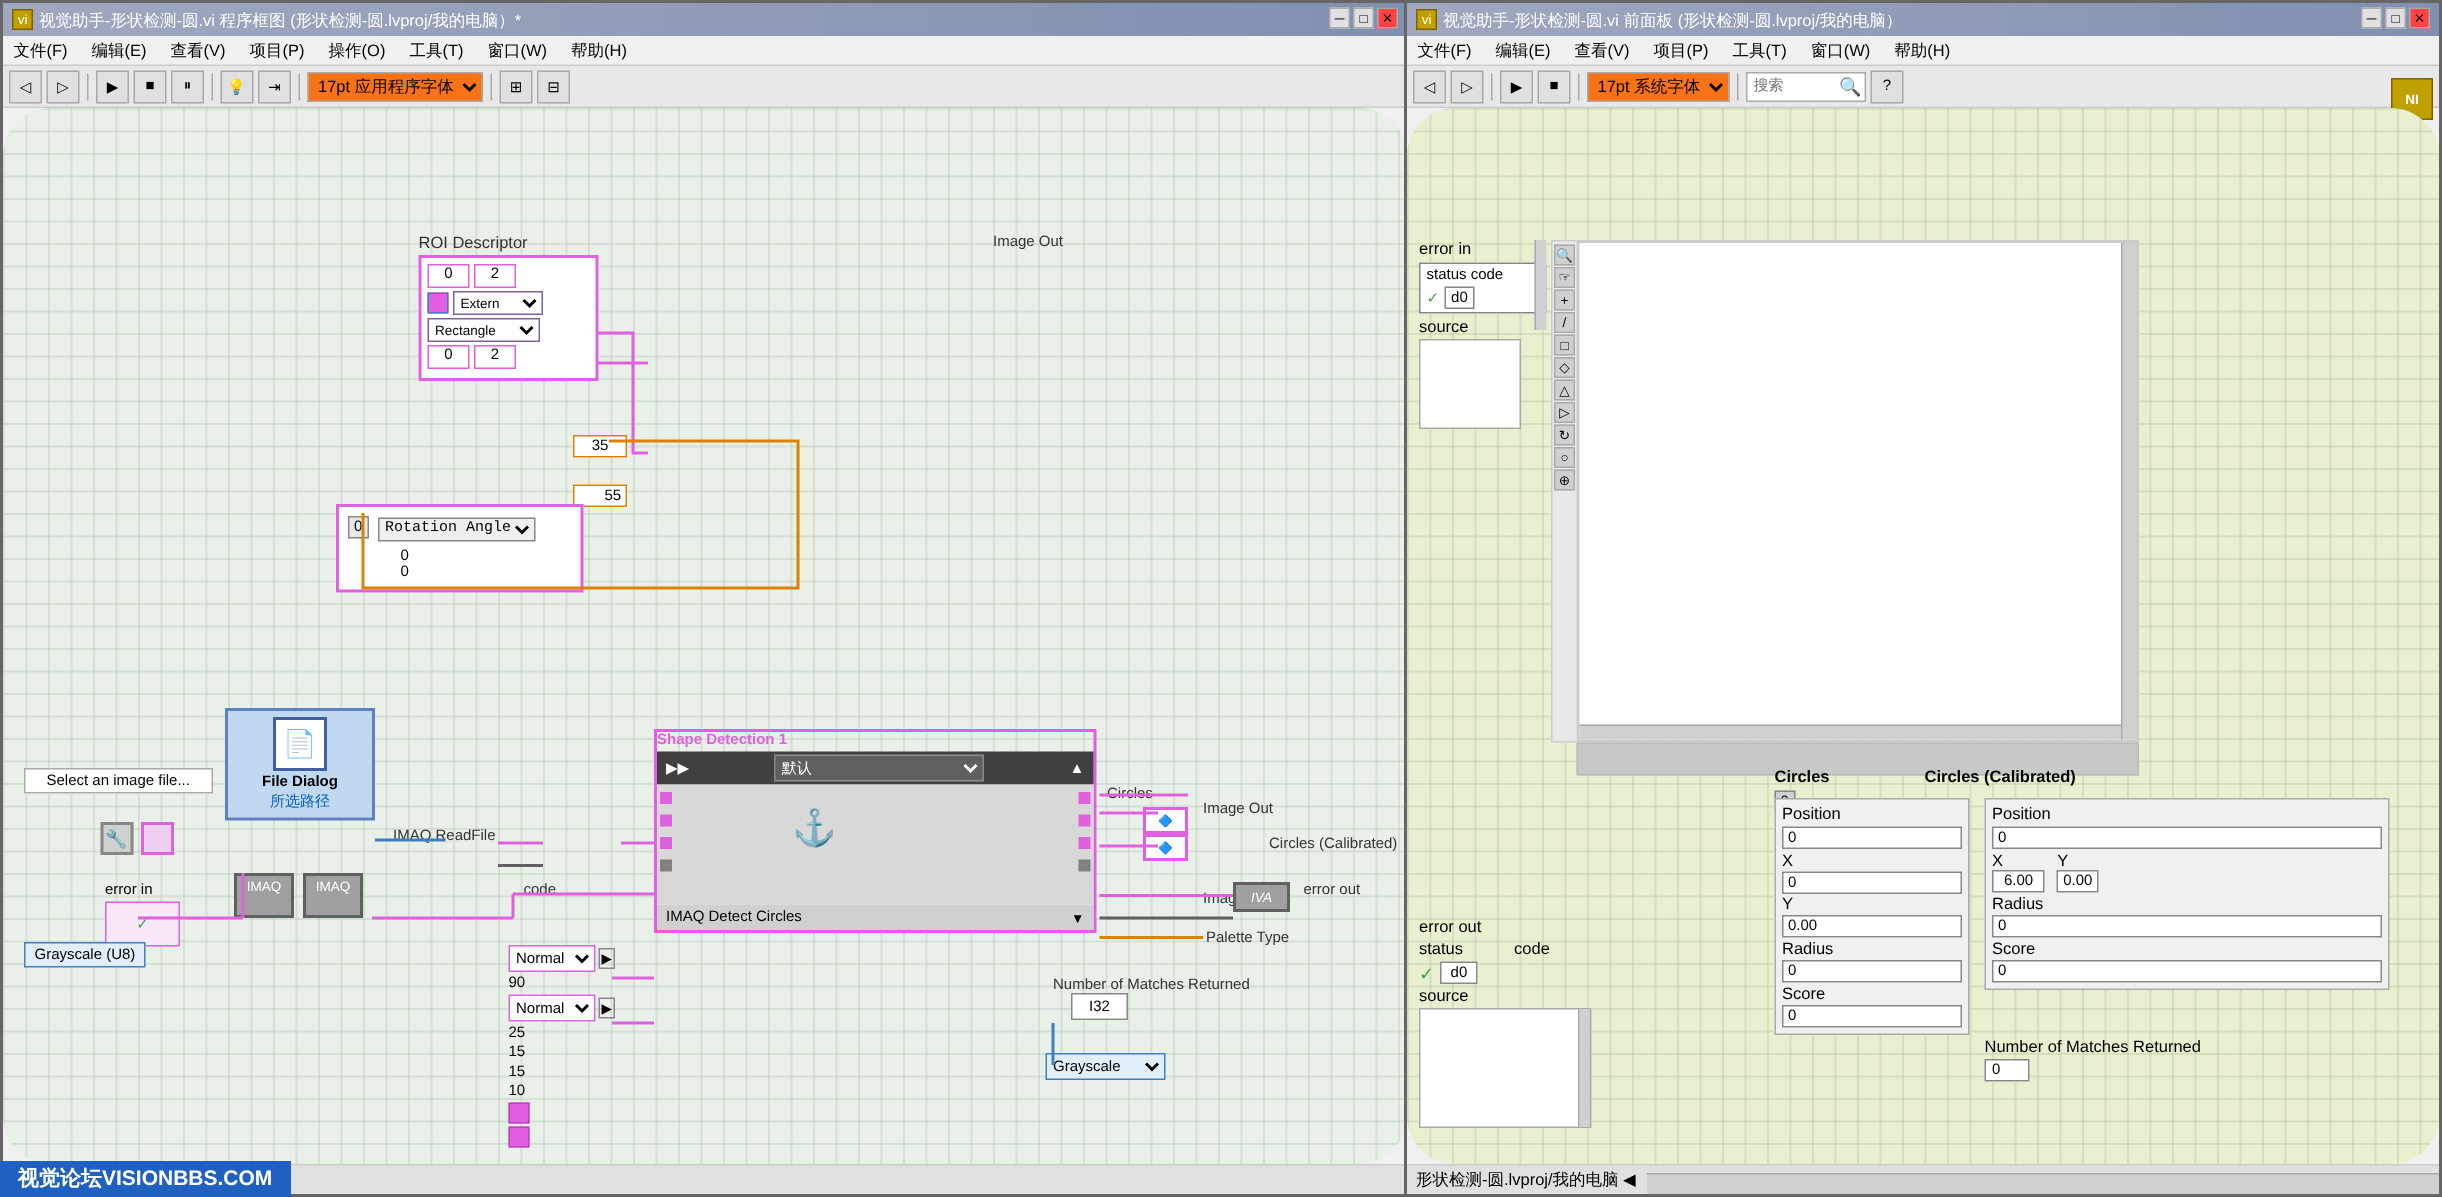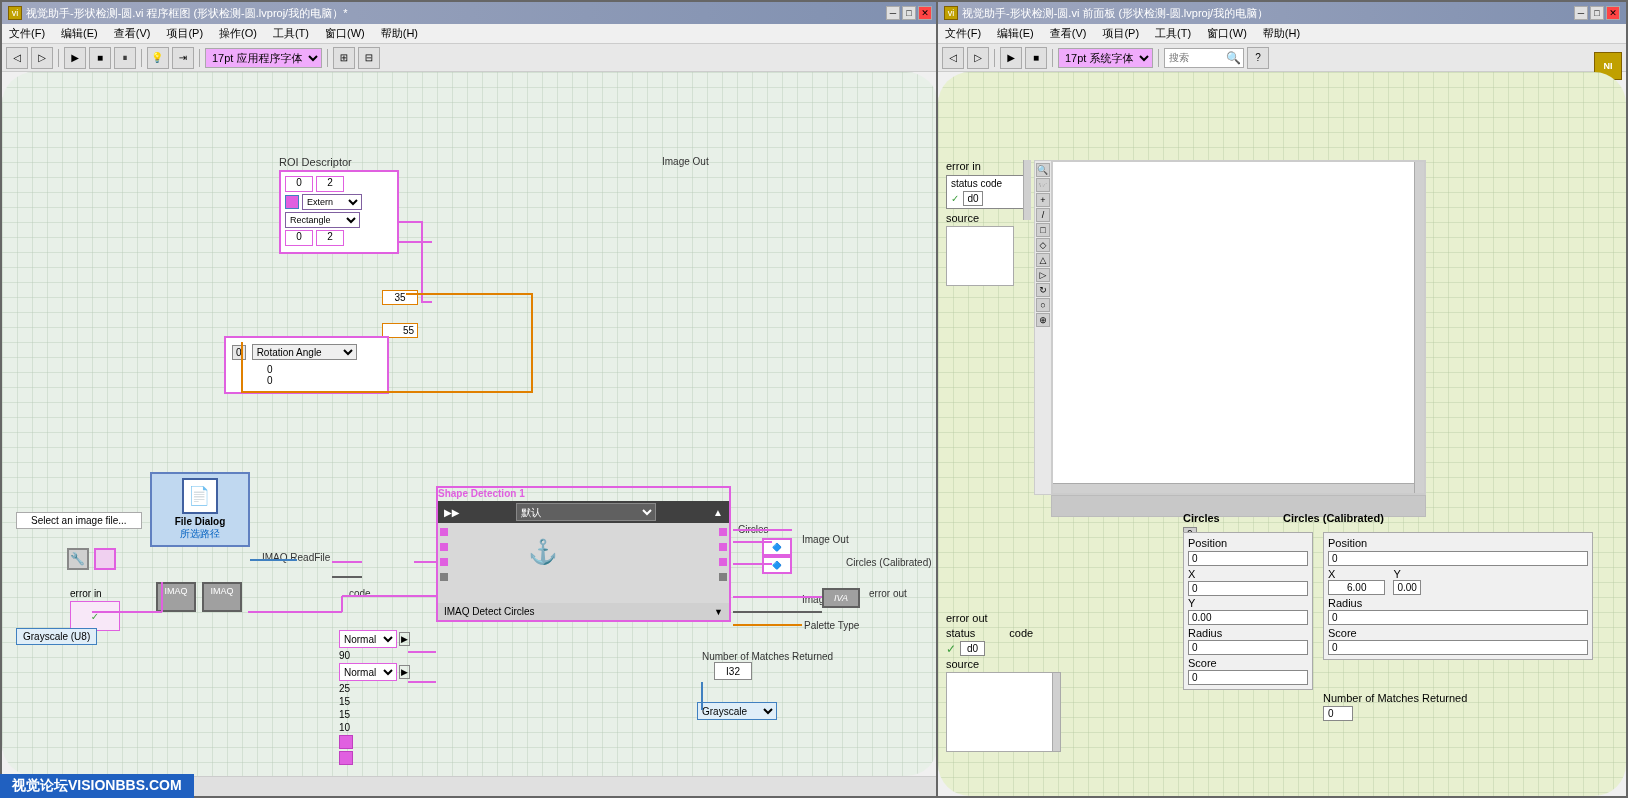--- a/index.html
+++ b/index.html
@@ -36,21 +36,20 @@
       display: flex;
       flex-direction: column;
     }
 
     .title-bar {
       background: linear-gradient(to right, #a0a8c0, #8090b0);
       color: white;
       padding: 3px 6px;
       font-size: 11px;
       display: flex;
-      align-items: center;
       justify-content: space-between;
       height: 22px;
       flex-shrink: 0;
     }
     .title-bar-left {
       display: flex;
       align-items: center;
       gap: 4px;
     }
     .title-bar-icon {
@@ -110,21 +109,21 @@
       font-size: 10px;
     }
     .toolbar-sep {
       width: 1px; height: 18px;
       background: #aaa;
       margin: 0 2px;
     }
     .font-select {
       height: 20px;
       border: 1px solid #aaa;
-      background: #f0abfc;
+      background: #f97316;
       font-size: 11px;
       padding: 0 2px;
     }
 
     
     .canvas-area {
       flex: 1;
       background: #d4e8d4;
       position: relative;
       overflow: hidden;
@@ -507,21 +506,21 @@
 
       <line x1="392" y1="726" x2="392" y2="710" stroke="#e08000" stroke-width="2"></line>
 
       <line x1="406" y1="580" x2="434" y2="580" stroke="#e060e0" stroke-width="2"></line>
       <line x1="406" y1="610" x2="434" y2="610" stroke="#e060e0" stroke-width="2"></line>
     </svg>
 
     <div class="rotation-block">
       <div style="margin-bottom:4px;">
         <span style="font-size:10px; border:1px solid #888; padding:1px 3px; background:#e8e8e8; display:inline-block; margin-right:3px;">0</span>
-        <select style="height:16px; font-size:10px; border:1px solid #888; width:105px;">
+        <select style="height:16px; font-size:10px; border:1px solid #888; width:105px;font-family:Liberation Mono, monospace;">
           <option>Rotation Angle</option>
         </select>
       </div>
       <div style="font-size:10px; margin-left:35px;">0</div>
       <div style="font-size:10px; margin-left:35px;">0</div>
     </div>
 
     <div class="select-file-block">
       <span>Select an image file...</span>
     </div>
@@ -769,21 +768,21 @@
       <div style="font-size:11px; margin-bottom:1px;">Score</div>
       <div style="font-size:10px; border:1px solid #888; background:white; padding:1px 3px;">0</div>
     </div>
 
     <div style="position:absolute; left:385px; top:460px; width:270px; background:#f0f0f0; border:1px solid #aaa; padding:4px;">
       <div style="font-size:11px; margin-bottom:2px;">Position</div>
       <div style="font-size:10px; border:1px solid #888; background:white; padding:1px 3px; margin-bottom:2px;">0</div>
       <div style="display:flex; gap:8px;">
         <div>
           <div style="font-size:11px;">X</div>
-          <div style="font-size:10px; border:1px solid #888; background:white; padding:1px 18px;">6.00</div>
+          <div style="font-size:10px; border:1px solid #888; background:white; padding:1px 7px;">6.00</div>
         </div>
         <div>
           <div style="font-size:11px;">Y</div>
           <div style="font-size:10px; border:1px solid #888; background:white; padding:1px 3px;">0.00</div>
         </div>
       </div>
       <div style="font-size:11px; margin-top:2px; margin-bottom:1px;">Radius</div>
       <div style="font-size:10px; border:1px solid #888; background:white; padding:1px 3px; margin-bottom:2px;">0</div>
       <div style="font-size:11px; margin-bottom:1px;">Score</div>
       <div style="font-size:10px; border:1px solid #888; background:white; padding:1px 3px;">0</div>
@@ -805,15 +804,21 @@
         <span style="border:1px solid #888; padding:1px 6px; background:white; font-size:10px;">d0</span>
       </div>
       <div style="font-size:11px; margin-bottom:2px;">source</div>
       <div style="width:115px; height:80px; border:1px solid #aaa; background:white; position:relative;">
         <div style="position:absolute; right:0; top:0; width:8px; height:100%; background:#d0d0d0; border-left:1px solid #aaa;"></div>
       </div>
     </div>
 
   </div>
 
+  <div class="status-bar">
+    <span>形状检测-圆.lvproj/我的电脑</span>
+    <span style="margin-left:3px;">◀</span>
+
+    <div style="position:absolute; bottom:0; left:160px; right:0; height:14px; background:#d0d0d0; border-top:1px solid #aaa;"></div>
+  </div>
 </div>
 
 <div class="watermark">视觉论坛VISIONBBS.COM</div>
 
 </body></html>

